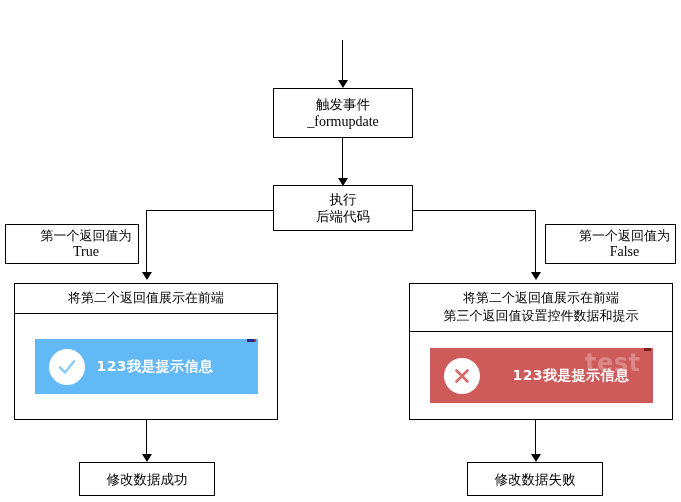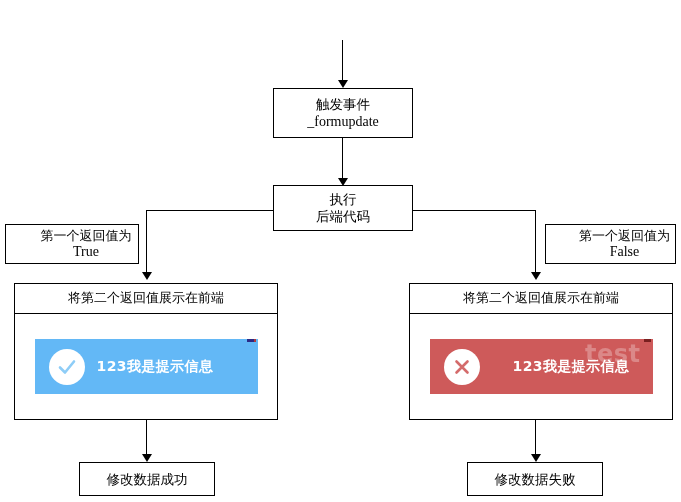--- a/index.html
+++ b/index.html
@@ -186,20 +186,21 @@
           </svg>
         </span>
         <span class="toast-text">123我是提示信息</span>
       </div>
     </div>
   </div>
 
   <div class="panel" style="left:409px; top:283px; width:264px; height:137px;">
     <div class="panel-head">
       <div>将第二个返回值展示在前端</div>
+      <div>第三个返回值设置控件数据和提示</div>
     </div>
     <div class="panel-body">
       <div class="toast error">
         <span class="toast-corner"></span>
         <span class="toast-watermark">test</span>
         <span class="toast-icon">
           <svg width="24" height="24" viewBox="0 0 24 24" aria-hidden="true">
             <path d="M6.5 6.5 L17.5 17.5 M17.5 6.5 L6.5 17.5" fill="none" stroke="#d46b6b" stroke-width="2.6" stroke-linecap="round"></path>
           </svg>
         </span>

